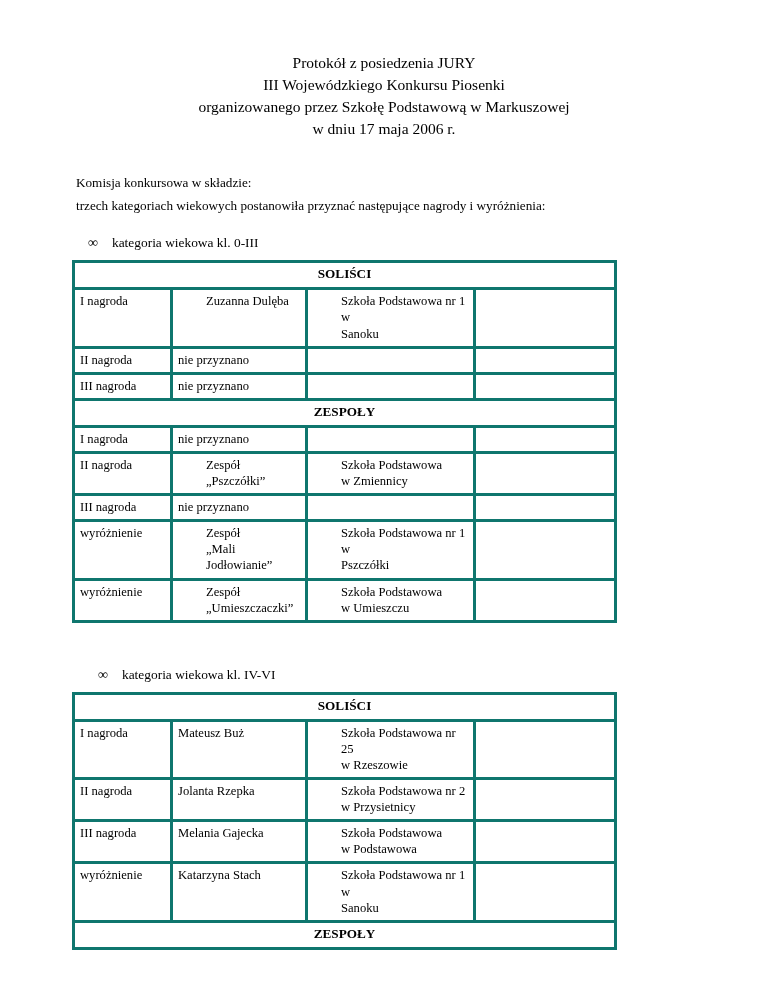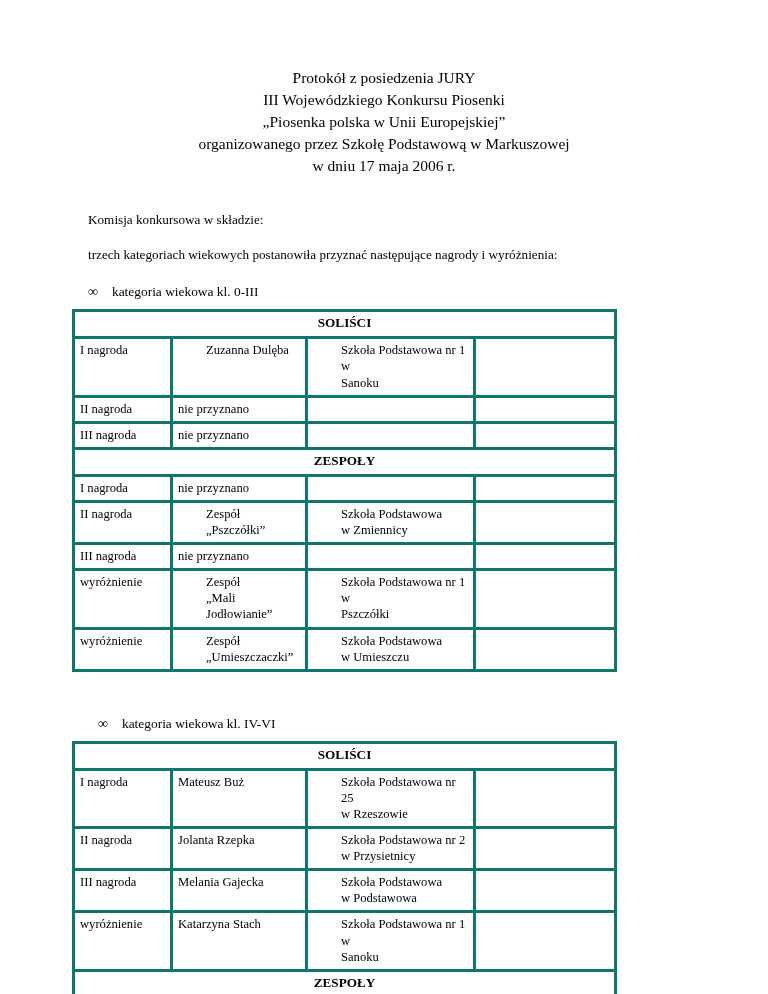--- a/index.html
+++ b/index.html
@@ -12,39 +12,39 @@
     height: 994px;
     font-family: "Liberation Serif", "DejaVu Serif", serif;
     color: #000000;
     overflow: hidden;
   }
   .page {
     position: relative;
     width: 768px;
     height: 764px;
     box-sizing: border-box;
-    padding: 67px 72px 0 72px;
+    padding: 52px 72px 0 72px;
   }
   .title-block {
     text-align: center;
     font-size: 15.5px;
     line-height: 1.42;
   }
   .title-line {
     display: block;
     white-space: nowrap;
   }
   .intro {
     margin-top: 34px;
     font-size: 13.2px;
     line-height: 1.42;
     text-align: left;
   }
   .intro p {
-    margin: 16px;
+    margin: 4px;
   }
   .intro .line2 {
     white-space: nowrap;
   }
   .cat-heading {
     margin-top: 20px;
     margin-left: 16px;
     font-size: 13.4px;
     display: flex;
     align-items: baseline;
@@ -86,21 +86,20 @@
   .tall td { height: 30px; }
 </style>
 </head>
 <body>
 
 <div class="page">
 
   <div class="title-block">
     <span class="title-line">Protokół z posiedzenia JURY</span>
     <span class="title-line">III Wojewódzkiego Konkursu Piosenki</span>
-    <span class="title-line">„Piosenka polska w Unii Europejskiej”</span>
     <span class="title-line">organizowanego przez Szkołę Podstawową w Markuszowej</span>
     <span class="title-line">w dniu 17 maja 2006 r.</span>
   </div>
 
   <div class="intro">
     <p>Komisja konkursowa w składzie:</p>
     <p>trzech kategoriach wiekowych postanowiła przyznać następujące nagrody      i wyróżnienia:</p>
   </div>
 
   <div class="cat-heading">

